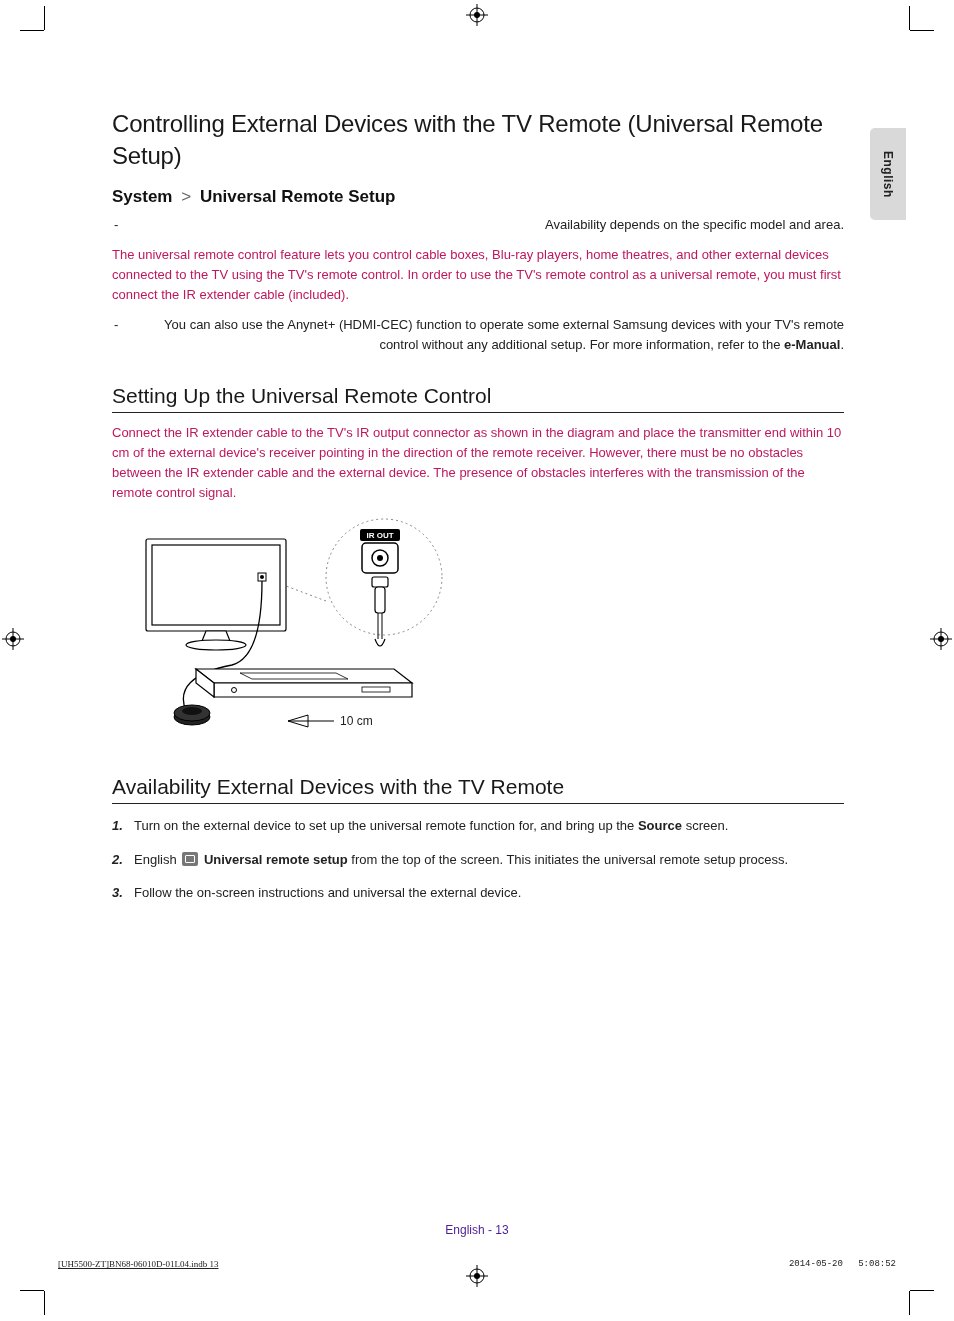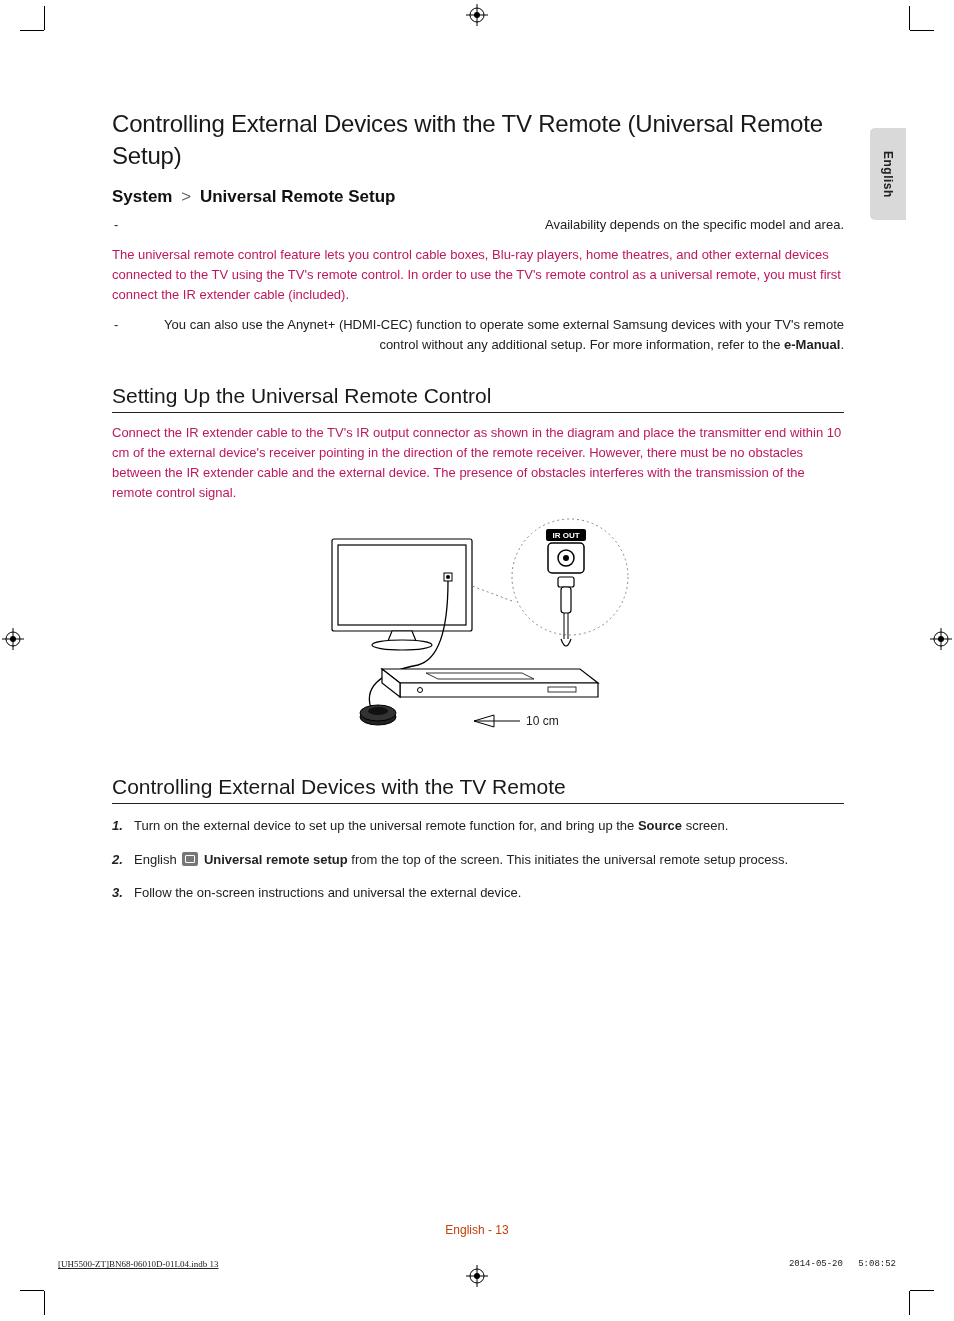--- a/index.html
+++ b/index.html
@@ -96,21 +96,21 @@
     color: #191919;
     border-bottom: 1px solid #222;
     padding-bottom: 4px;
     margin-top: 28px;
     margin-bottom: 10px;
   }
 
   .diagram-wrap {
     width: 100%;
     display: flex;
-    justify-content: center;
+    justify-content: flex-start;
     margin: 14px 0 8px 0;
   }
 
   ol.numlist {
     list-style: none;
     counter-reset: step;
     padding-left: 22px;
     margin-top: 4px;
   }
   ol.numlist li {
@@ -144,21 +144,21 @@
     border: 1px solid #fff;
     border-radius: 1px;
   }
 
   .footer-page {
     position: absolute;
     bottom: 84px;
     left: 0; width: 954px;
     text-align: center;
     font-size: 12px;
-    color: #c2410c;
+    color: #4c1d95;
   }
   .footer-left {
     position: absolute;
     bottom: 52px;
     left: 58px;
     font-size: 9px;
     color: #222;
     font-family: "Times New Roman", serif;
     text-decoration: underline;
   }
@@ -295,21 +295,21 @@
         <ellipse cx="80" cy="200" rx="18" ry="8" fill="#222" stroke="#000"></ellipse>
         <ellipse cx="80" cy="196" rx="18" ry="8" fill="#333" stroke="#000"></ellipse>
         <ellipse cx="80" cy="194" rx="10" ry="4" fill="#111"></ellipse>
 
         <path d="M176 204 L196 198 L196 210 Z" fill="none" stroke="#000" stroke-width="1"></path>
         <line x1="176" y1="204" x2="222" y2="204" stroke="#000" stroke-width="1"></line>
         <text x="228" y="208" font-size="12" fill="#222" font-family="Arial">10 cm</text>
       </svg>
     </div>
 
-    <h2>Controlling External Devices with the TV Remote</h2>
+    <h2>Availability External Devices with the TV Remote</h2>
 
     <ol class="numlist">
       <li>
         <span class="num">1.</span>
         <span>Turn on the external device to set up the universal remote function for, and bring up the </span><span class="bold">Source</span><span> screen.</span>
       </li>
       <li>
         <span class="num">2.</span>
         <span>English </span><span class="mini-icon"></span>
         <span class="bold">Universal remote setup</span><span> from the top of the screen. This initiates the universal remote setup process.</span>

